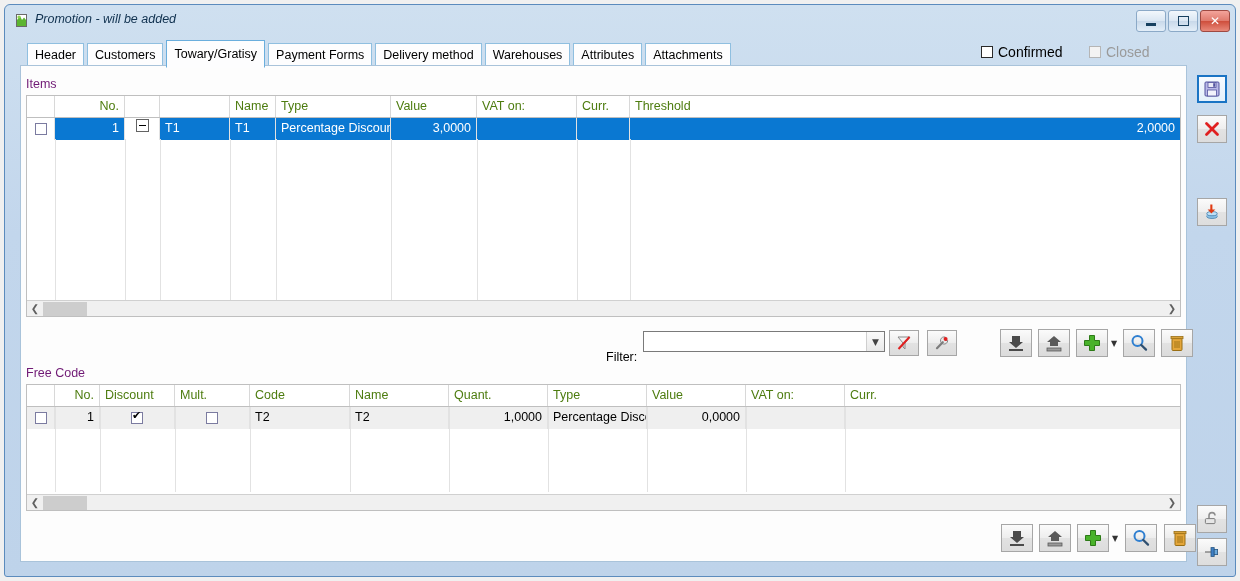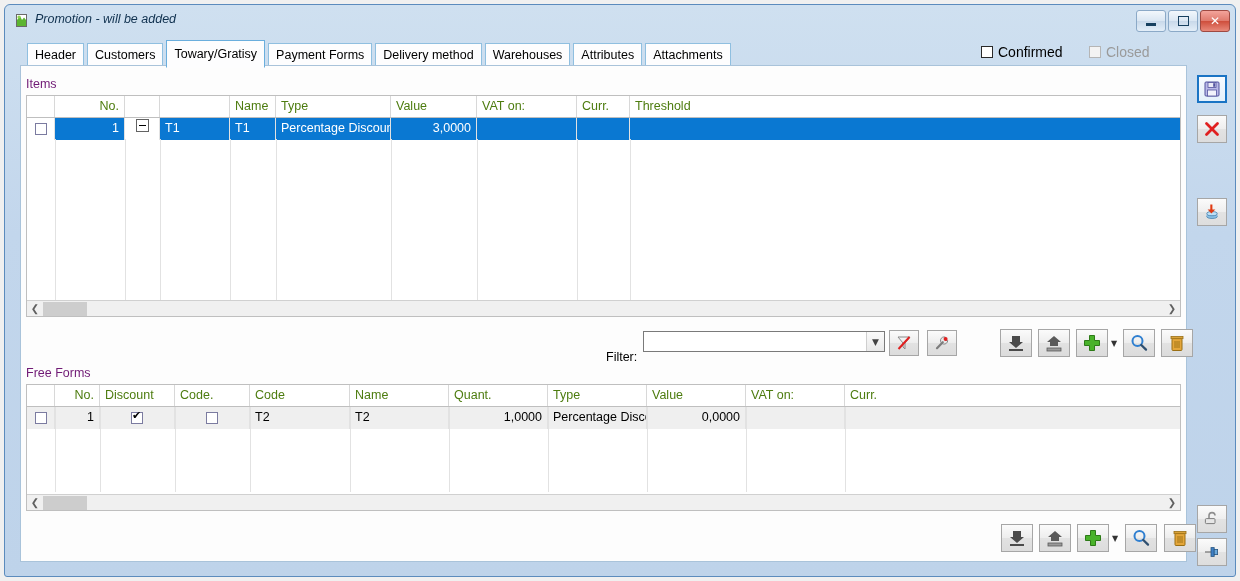--- a/index.html
+++ b/index.html
@@ -274,20 +274,21 @@
           <div class="gcell r selbg" style="width:70px;">1</div>
           <div class="gcell c white" style="width:35px;line-height:21px;">
             <span class="expbtn"></span>
           </div>
           <div class="gcell selbg" style="width:70px;">T1</div>
           <div class="gcell selbg" style="width:46px;">T1</div>
           <div class="gcell selbg" style="width:115px;">Percentage Discount</div>
           <div class="gcell r selbg" style="width:86px;">3,0000</div>
           <div class="gcell r selbg" style="width:100px;"></div>
           <div class="gcell r selbg" style="width:53px;"></div>
+          <div class="gcell r selbg nb" style="width:550px;">2,0000</div>
         </div>
       </div>
 
       <div class="hscroll" style="left:0;bottom:0;width:1153px;">
         <div class="sc-arrow">❮</div>
         <div class="sc-track">
           <div class="sc-thumb"></div>
         </div>
         <div class="sc-arrow">❯</div>
       </div>
@@ -348,28 +349,28 @@
         <svg width="20" height="20" viewBox="0 0 20 20" class="svgi">
           <rect x="5" y="5.5" width="10" height="12" rx="1" fill="#e4a63a" stroke="#9a6f14" stroke-width="1"></rect>
           <rect x="4" y="3.5" width="12" height="2.2" fill="#d9a23a" stroke="#9a6f14" stroke-width="0.8"></rect>
           <line x1="8" y1="8" x2="8" y2="15" stroke="#9a6f14" stroke-width="0.9"></line>
           <line x1="10" y1="8" x2="10" y2="15" stroke="#9a6f14" stroke-width="0.9"></line>
           <line x1="12" y1="8" x2="12" y2="15" stroke="#9a6f14" stroke-width="0.9"></line>
         </svg>
       </div>
     </div>
 
-    <div class="group-label" style="left:5px;top:300px;">Free Forms</div>
+    <div class="group-label" style="left:5px;top:300px;">Free Code</div>
 
     <div class="grid" style="left:5px;top:318px;width:1155px;height:127px;">
       <div class="grid-head">
         <div class="hcell c" style="width:28px;"></div>
         <div class="hcell r" style="width:45px;">No.</div>
         <div class="hcell c" style="width:75px;">Discount</div>
-        <div class="hcell c" style="width:75px;">Code.</div>
+        <div class="hcell c" style="width:75px;">Mult.</div>
         <div class="hcell" style="width:100px;">Code</div>
         <div class="hcell" style="width:99px;">Name</div>
         <div class="hcell" style="width:99px;">Quant.</div>
         <div class="hcell" style="width:99px;">Type</div>
         <div class="hcell" style="width:99px;">Value</div>
         <div class="hcell" style="width:99px;">VAT on:</div>
         <div class="hcell last" style="width:335px;">Curr.</div>
       </div>
 
       <div class="grid-body" style="height:85px;">

